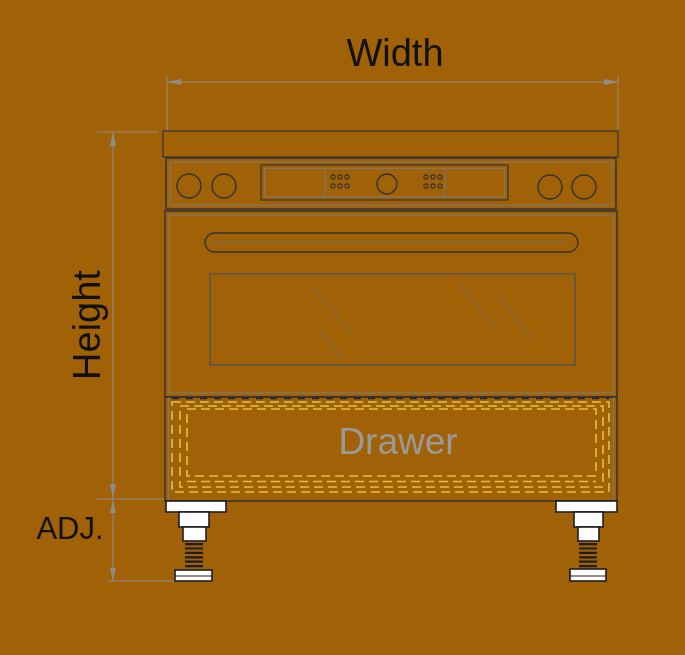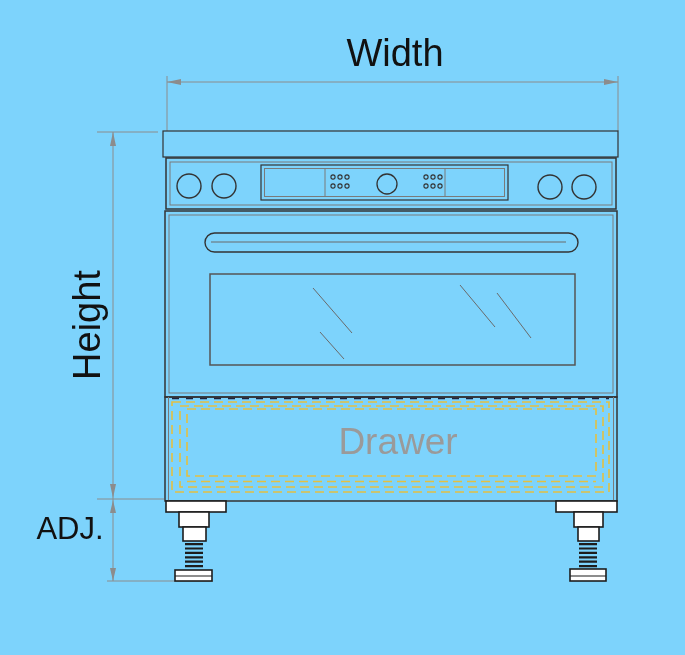--- a/index.html
+++ b/index.html
@@ -1,20 +1,20 @@
 <!DOCTYPE html>
 <html><head>
 <meta charset="utf-8">
 <style>
   html, body { margin: 0; padding: 0; background: #ffffff; }
   .canvas {
     position: relative;
     width: 685px;
     height: 655px;
-    background: #7dd3fc;
+    background: #a16207;
     font-family: "Liberation Sans", sans-serif;
     overflow: hidden;
   }
   svg text { font-family: "Liberation Sans", sans-serif; }
   .dim-label  { font-size: 38px; fill: #111111; }
   .adj-label  { font-size: 31px; fill: #111111; }
   .drawer-label { font-size: 37px; fill: #9a9a9a; }
   .outline    { stroke: #333333; fill: none; }
   .outline-in { stroke: #7a7a7a; fill: none; }
   .dim        { stroke: #8c8c8c; stroke-width: 1; fill: none; }

